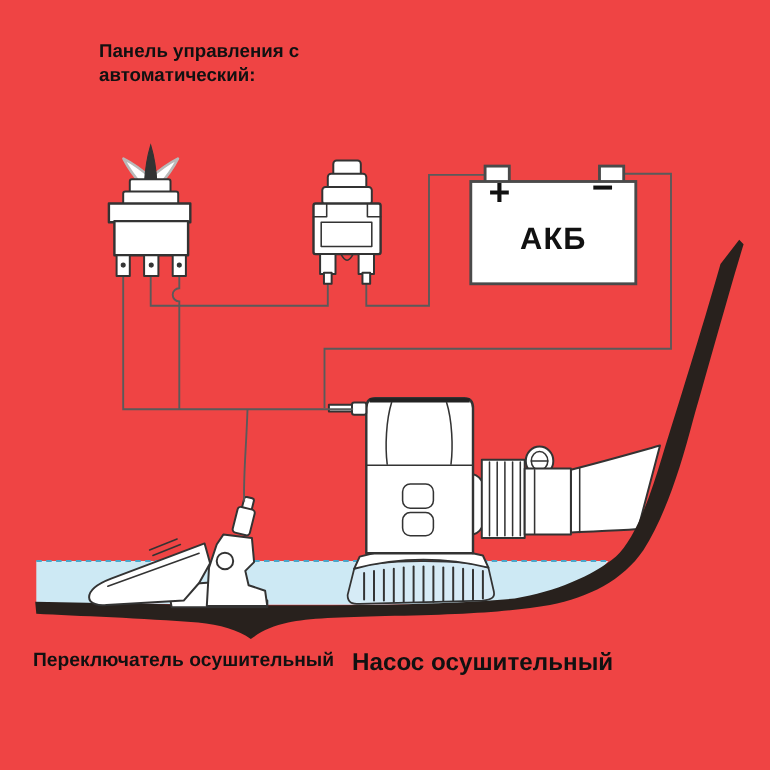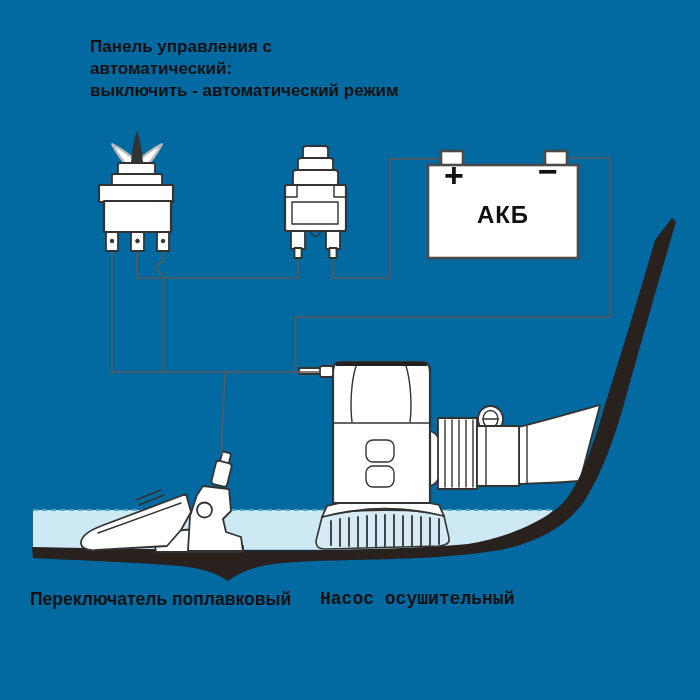--- a/index.html
+++ b/index.html
@@ -1,23 +1,23 @@
 <!DOCTYPE html>
 <html style="--outline: #333333; --wire: #5a5a5a; --water_fill: #cde9f4; --waterline: #4aa6ca; --hull: #28211d; --ghost: #b9b9b9; --strainer_fill: #d6ebf6; --text: #111111;"><head>
 <meta charset="utf-8">
 <style>
   html,body{margin:0;padding:0;background:#fff;}
-  .stage{position:relative;width:700px;height:700px;overflow:hidden;background:#0369a1;
+  .stage{position:relative;width:700px;height:700px;overflow:hidden;background:#ef4444;
          font-family:"Liberation Sans",sans-serif;color:var(--text,#111);}
   svg{position:absolute;left:0;top:0;}
   .txt{position:absolute;font-weight:700;color:var(--text,#111);white-space:nowrap;}
   .title{left:90px;top:36px;font-size:17px;line-height:22px;}
   .lbl-float{left:30px;top:589px;font-size:17.5px;}
-  .lbl-pump{left:320px;top:589px;font-size:18px;font-family:Liberation Mono, monospace;}
-  .lbl-batt{left:428px;top:201px;width:150px;text-align:center;font-size:24px;letter-spacing:1px;}
+  .lbl-pump{left:320px;top:589px;font-size:22px;}
+  .lbl-batt{left:428px;top:201px;width:150px;text-align:center;font-size:28px;letter-spacing:1px;}
   .lbl-plus{left:444px;top:161px;font-size:34px;line-height:28px;}
   .lbl-minus{left:538px;top:157px;font-size:34px;line-height:28px;}
   
   .out{stroke:var(--outline);fill:#fff;stroke-width:1.8;stroke-linejoin:round;}
   .out2{stroke:var(--outline);fill:#fff;stroke-width:2.2;stroke-linejoin:round;}
   .ln{stroke:var(--outline);fill:none;stroke-width:1.4;stroke-linejoin:round;stroke-linecap:round;}
   .wire{stroke:var(--wire);fill:none;stroke-width:1.7;stroke-linejoin:miter;}
   .ghost{stroke:var(--ghost);fill:#fff;stroke-width:2.4;stroke-linejoin:round;}
   .dark{fill:#333;stroke:var(--outline);stroke-width:1;}
   .batt{stroke:#4a4a4a;fill:#fff;stroke-width:2.6;}
@@ -162,22 +162,21 @@
   <g>
     <rect class="batt" x="441" y="151" width="22" height="15"></rect>
     <rect class="batt" x="545" y="151" width="22" height="15"></rect>
     <rect class="batt" x="428" y="165" width="150" height="93"></rect>
   </g>
 </svg>
 
   <div class="txt title">
     <div>Панель управления с</div>
     <div>автоматический:</div>
-    <div>выключить - автоматический режим</div>
   </div>
 
   <div class="txt lbl-plus">+</div>
   <div class="txt lbl-minus">−</div>
   <div class="txt lbl-batt">АКБ</div>
 
-  <div class="txt lbl-float">Переключатель поплавковый</div>
+  <div class="txt lbl-float">Переключатель осушительный</div>
   <div class="txt lbl-pump">Насос осушительный</div>
 </div>
 
 </body></html>

